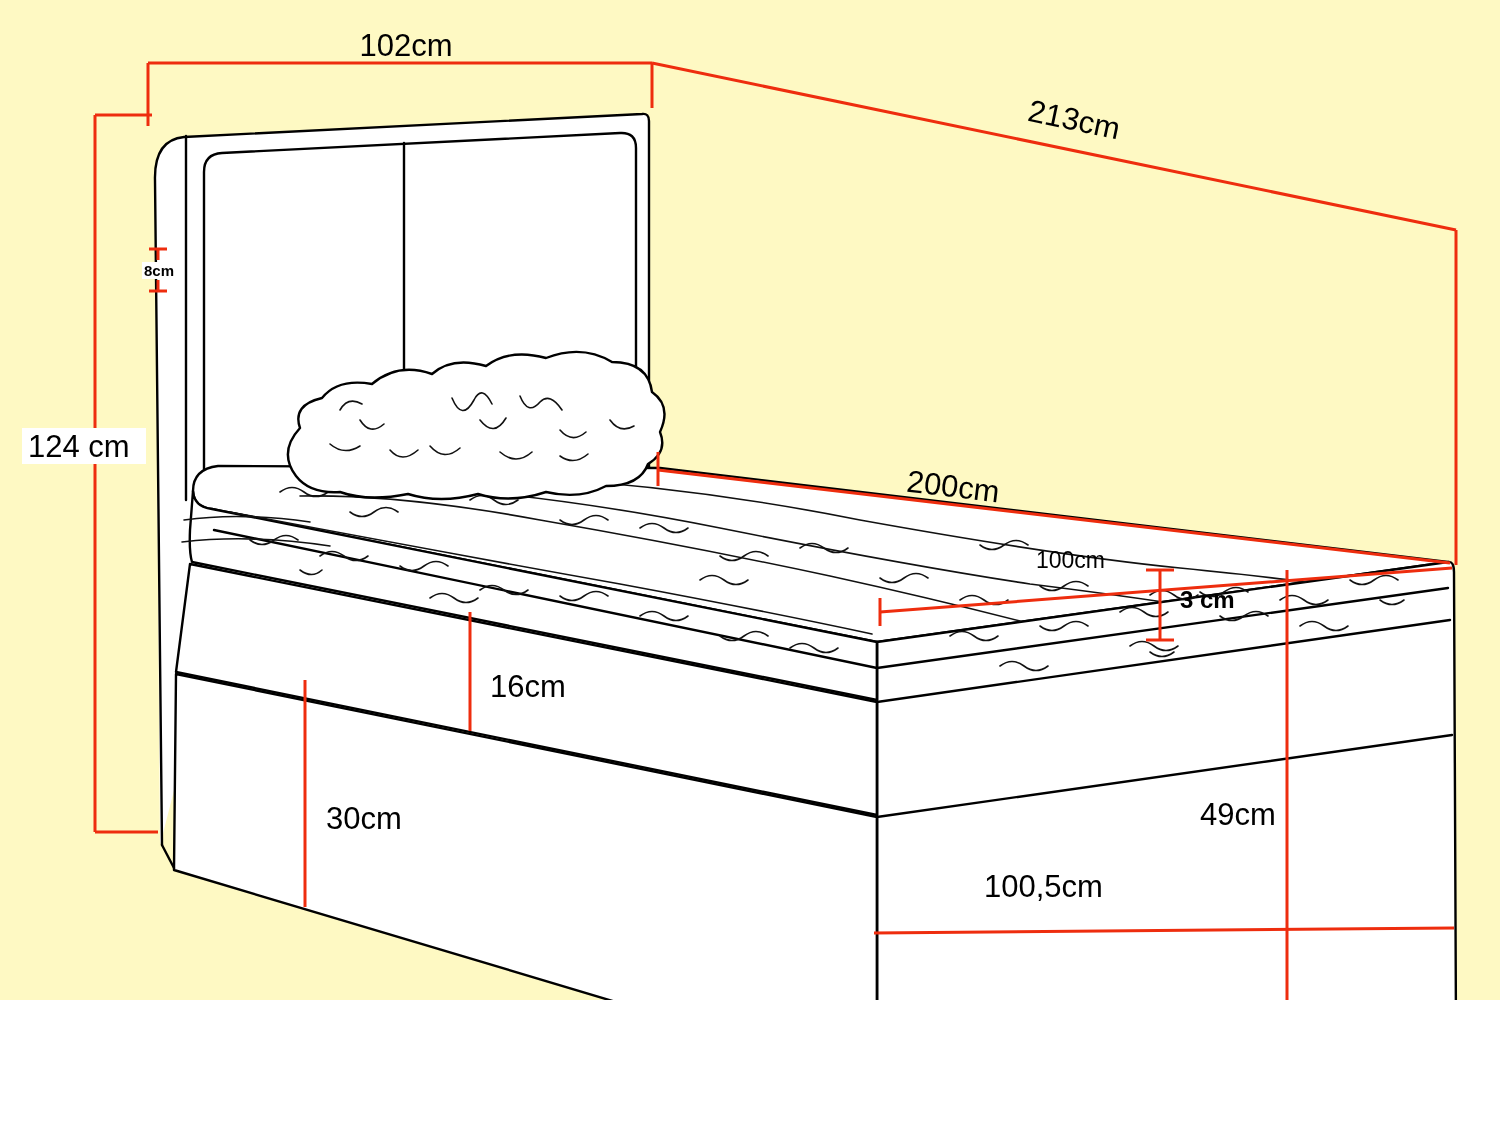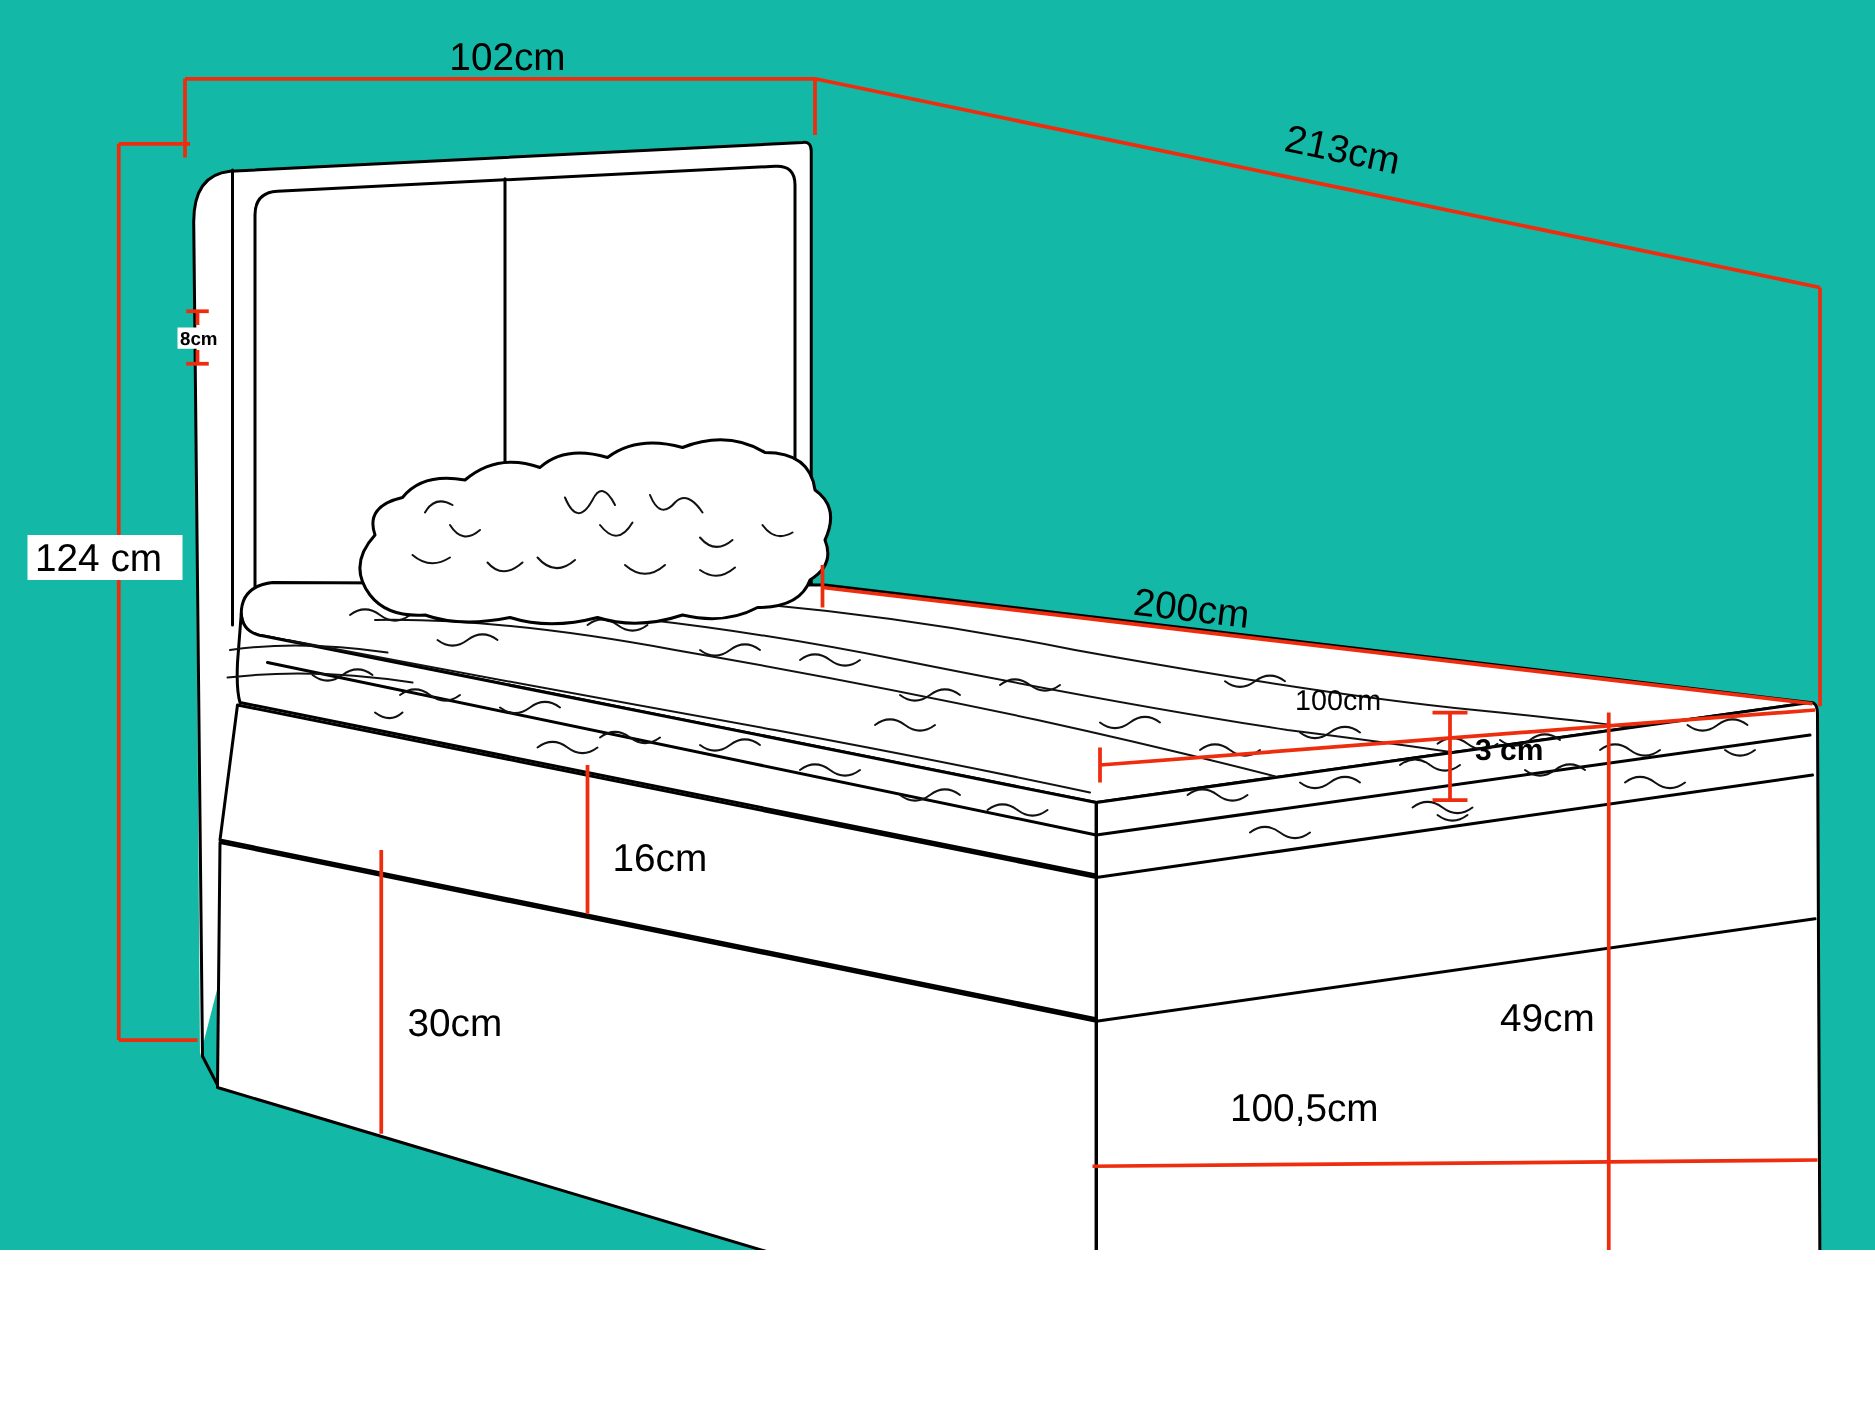--- a/index.html
+++ b/index.html
@@ -1,16 +1,16 @@
 <!DOCTYPE html>
 <html><head>
 <meta charset="utf-8">
 <style>
   html,body{margin:0;padding:0;background:#ffffff;}
-  .stage{position:relative;width:1500px;height:1000px;background:#14b8a6;overflow:hidden;}
+  .stage{position:relative;width:1500px;height:1000px;background:#fef9c3;overflow:hidden;}
   svg{position:absolute;left:0;top:0;}
   .ln{fill:none;stroke:#000000;stroke-width:2.4;stroke-linecap:round;stroke-linejoin:round;}
   .face{fill:#ffffff;stroke:#000000;stroke-width:2.4;stroke-linejoin:round;}
   .fillonly{fill:#ffffff;stroke:none;}
   .sq{fill:none;stroke:#111111;stroke-width:1.6;stroke-linecap:round;}
   .dim line{stroke-width:3;}
   .lbl{font-family:"Liberation Sans","DejaVu Sans",sans-serif;font-size:31px;fill:#000000;}
   .lbl-sm{font-family:"Liberation Sans","DejaVu Sans",sans-serif;font-size:23px;fill:#000000;}
   .lbl-bold{font-family:"Liberation Sans","DejaVu Sans",sans-serif;font-size:24px;font-weight:bold;fill:#000000;}
   .lbl-tiny{font-family:"Liberation Sans","DejaVu Sans",sans-serif;font-size:15px;font-weight:bold;fill:#000000;}

